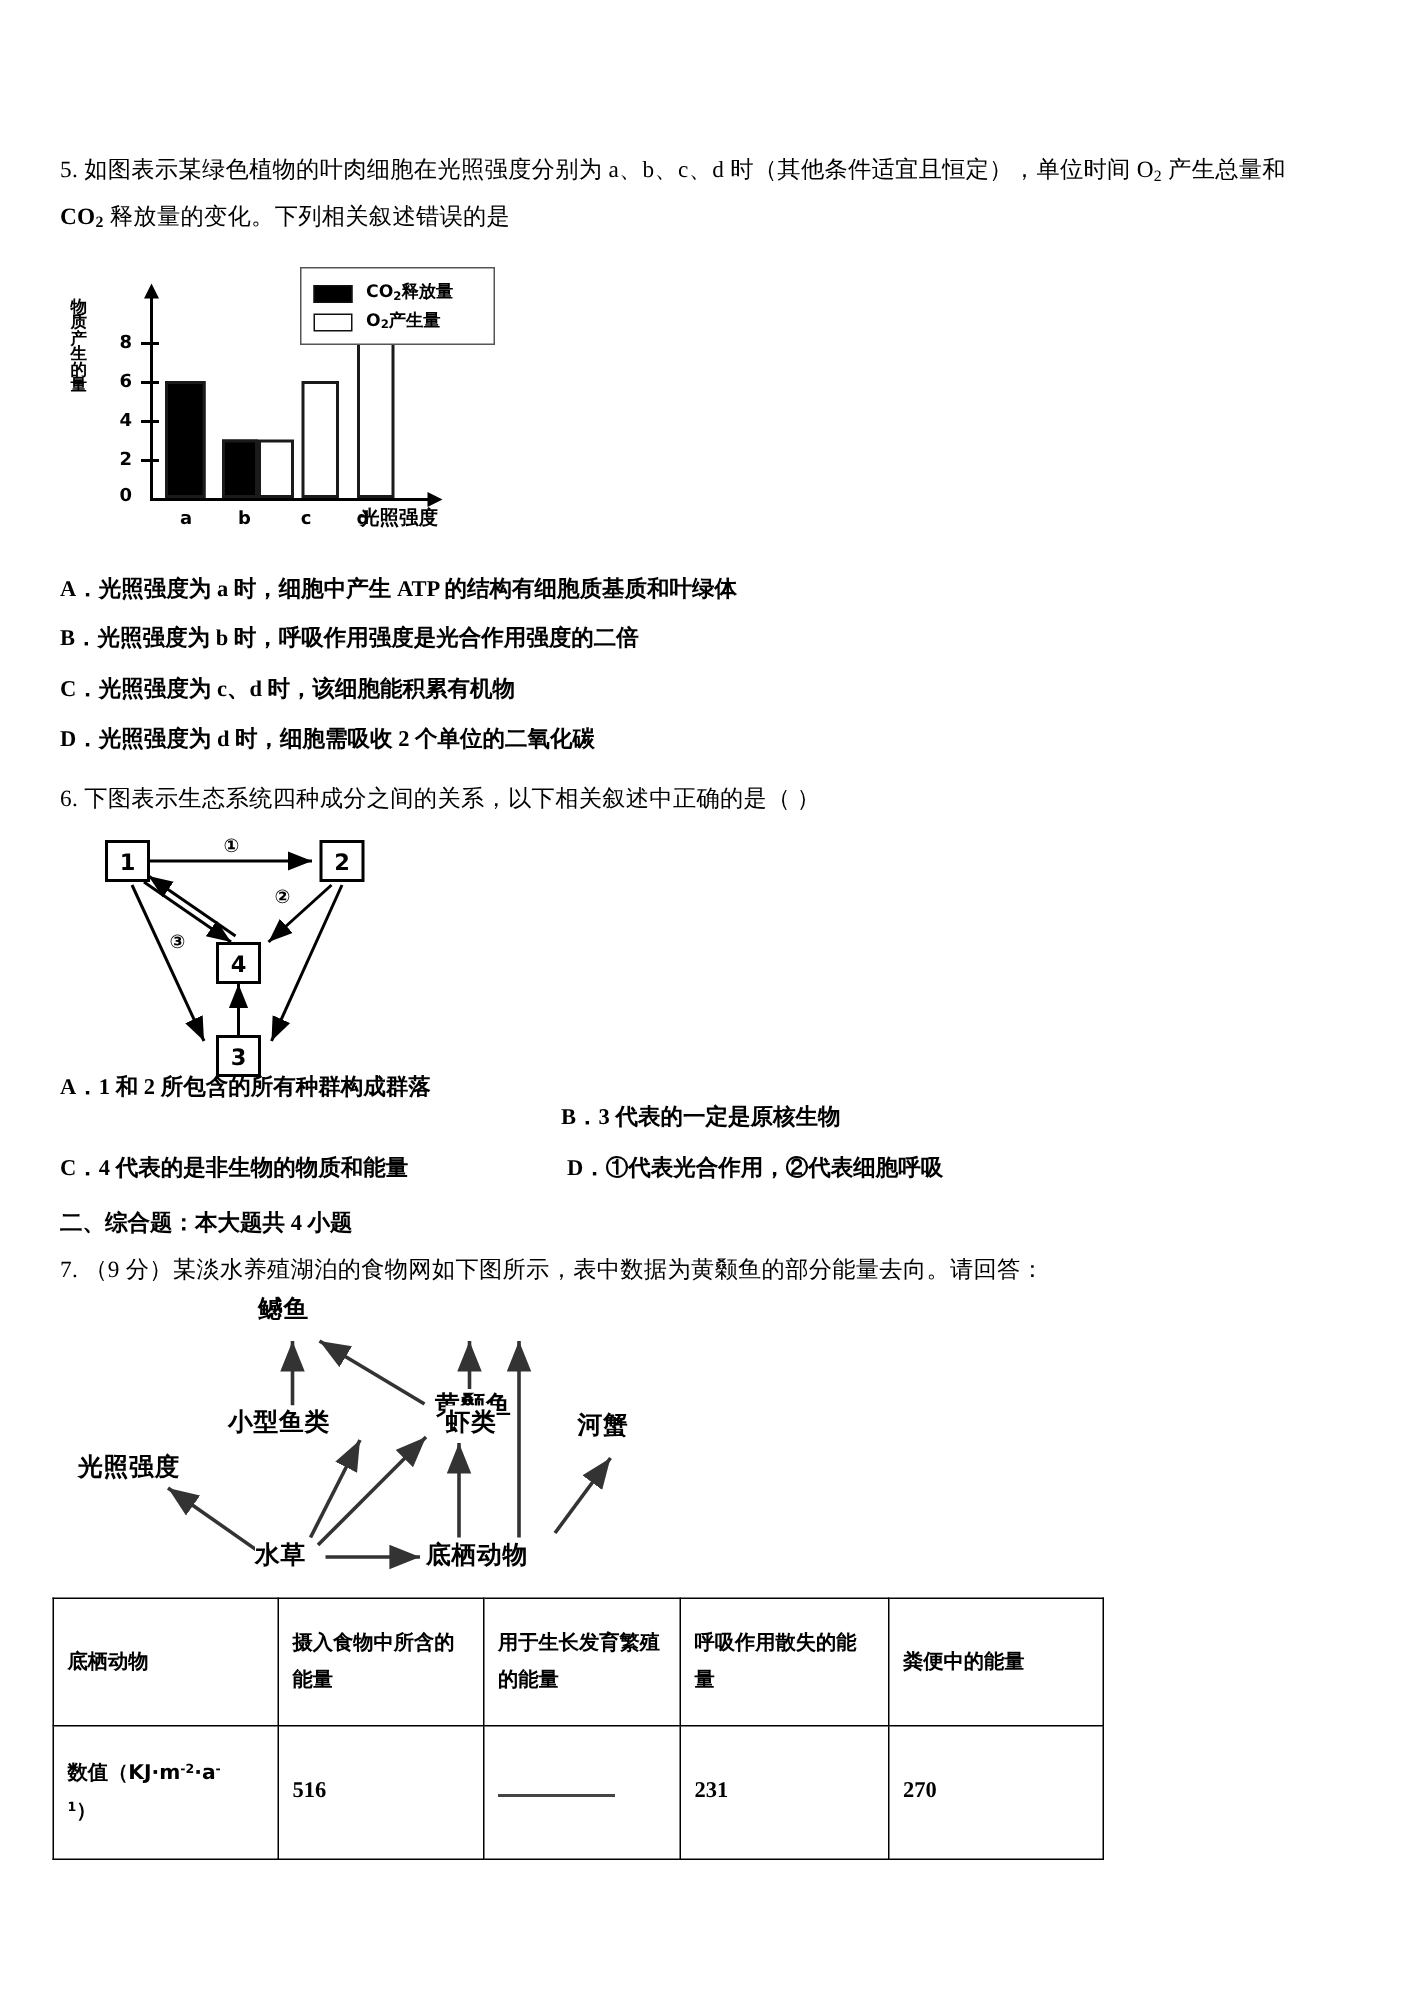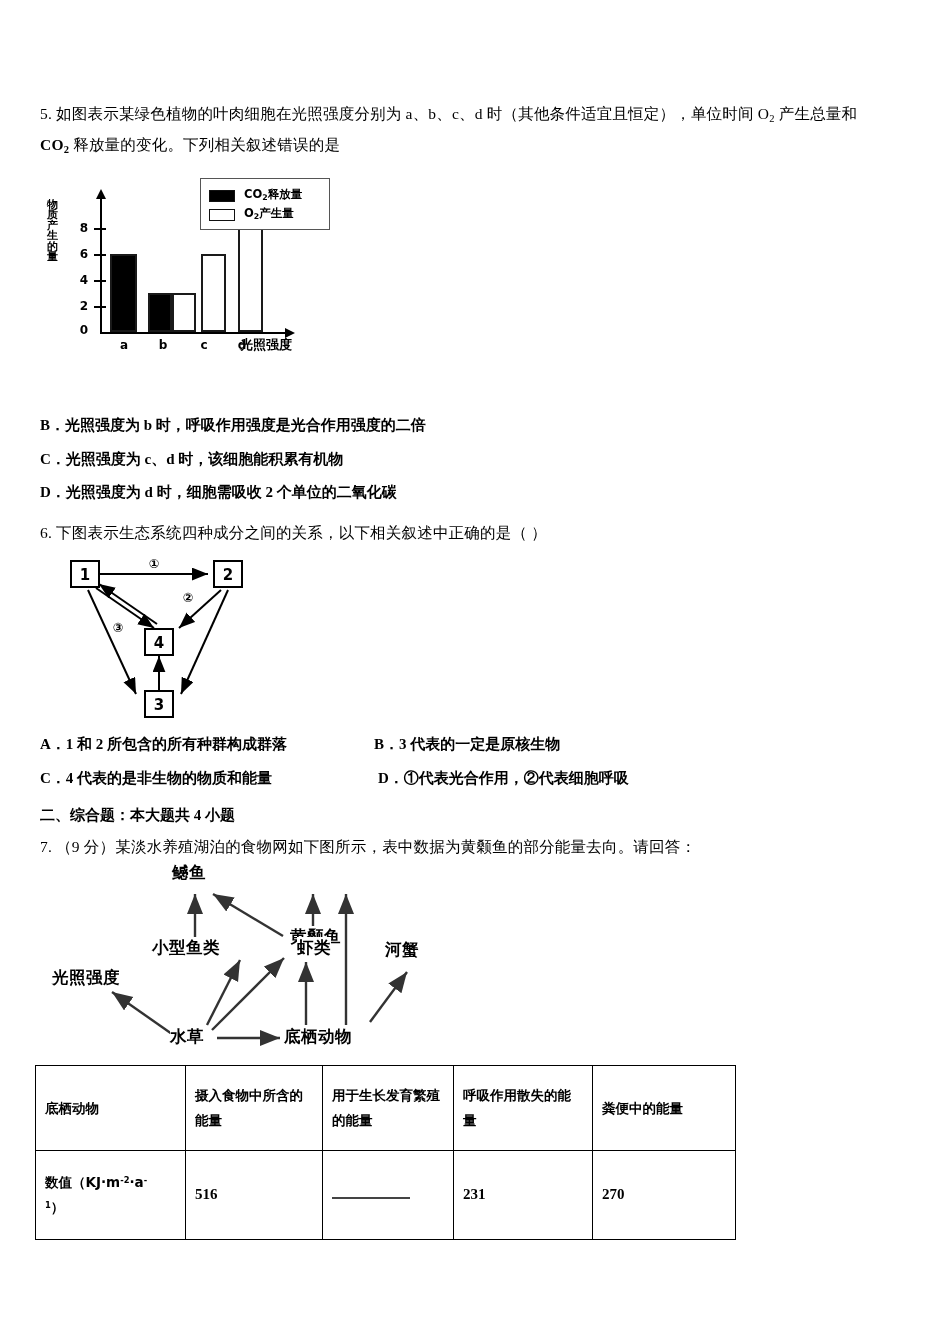--- a/index.html
+++ b/index.html
@@ -312,20 +312,23 @@
         <div class="legend-swatch fill"></div>
         <div class="legend-txt"><span>CO</span><sub>2</sub><span>释放量</span></div>
       </div>
       <div class="legend-row">
         <div class="legend-swatch hollow"></div>
         <div class="legend-txt"><span>O</span><sub>2</sub><span>产生量</span></div>
       </div>
     </div>
   </div>
 
+  <div class="opt" style="left:40px; top:383px;">
+    <span class="lab">A．</span><span>光照强度为 a 时，细胞中产生 ATP 的结构有细胞质基质和叶绿体</span>
+  </div>
   <div class="opt" style="left:40px; top:416px;">
     <span class="lab">B．</span><span>光照强度为 b 时，呼吸作用强度是光合作用强度的二倍</span>
   </div>
   <div class="opt" style="left:40px; top:450px;">
     <span class="lab">C．</span><span>光照强度为 c、d 时，该细胞能积累有机物</span>
   </div>
   <div class="opt" style="left:40px; top:483px;">
     <span class="lab">D．</span><span>光照强度为 d 时，细胞需吸收 2 个单位的二氧化碳</span>
   </div>
 
@@ -359,21 +362,21 @@
     <div class="eco-box" style="left:12px; top:8px;">1</div>
     <div class="eco-box" style="left:155px; top:8px;">2</div>
     <div class="eco-box" style="left:86px; top:76px;">4</div>
     <div class="eco-box" style="left:86px; top:138px;">3</div>
 
     <div class="eco-lbl" style="left:90px; top:4px;">①</div>
     <div class="eco-lbl" style="left:124px; top:38px;">②</div>
     <div class="eco-lbl" style="left:54px; top:68px;">③</div>
   </div>
 
-  <div class="opt" style="left:40px; top:735px;">
+  <div class="opt" style="left:40px; top:715px;">
     <span class="lab">A．</span><span>1 和 2 所包含的所有种群构成群落</span>
   </div>
   <div class="opt" style="left:374px; top:735px;">
     <span class="lab">B．</span><span>3 代表的一定是原核生物</span>
   </div>
   <div class="opt" style="left:40px; top:769px;">
     <span class="lab">C．</span><span>4 代表的是非生物的物质和能量</span>
   </div>
   <div class="opt" style="left:378px; top:769px;">
     <span class="lab">D．</span><span>①代表光合作用，②代表细胞呼吸</span>

